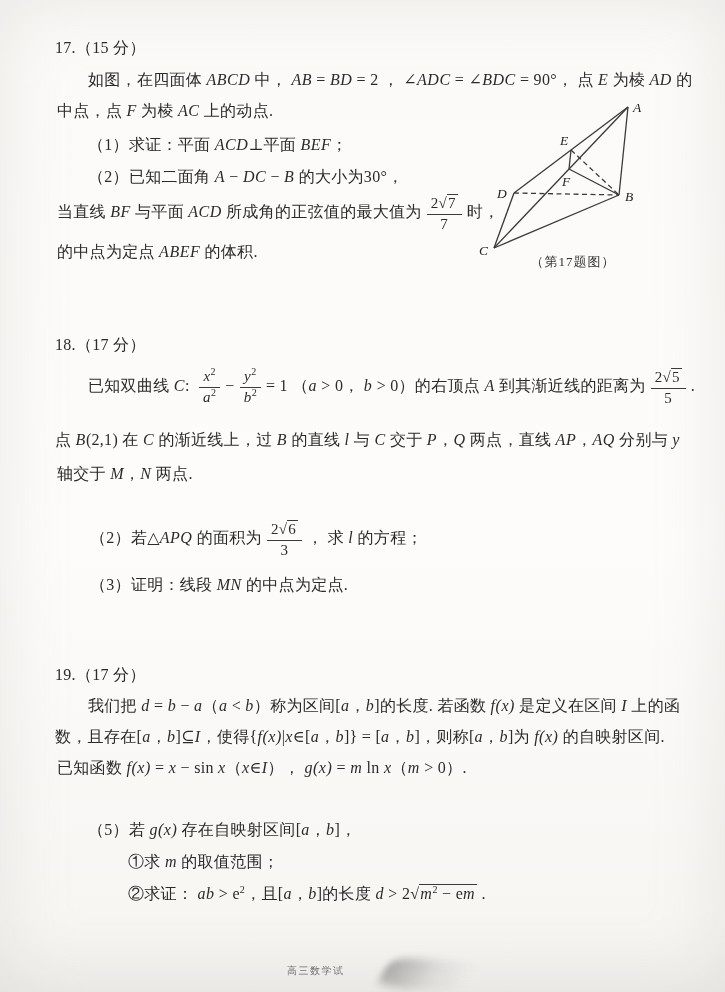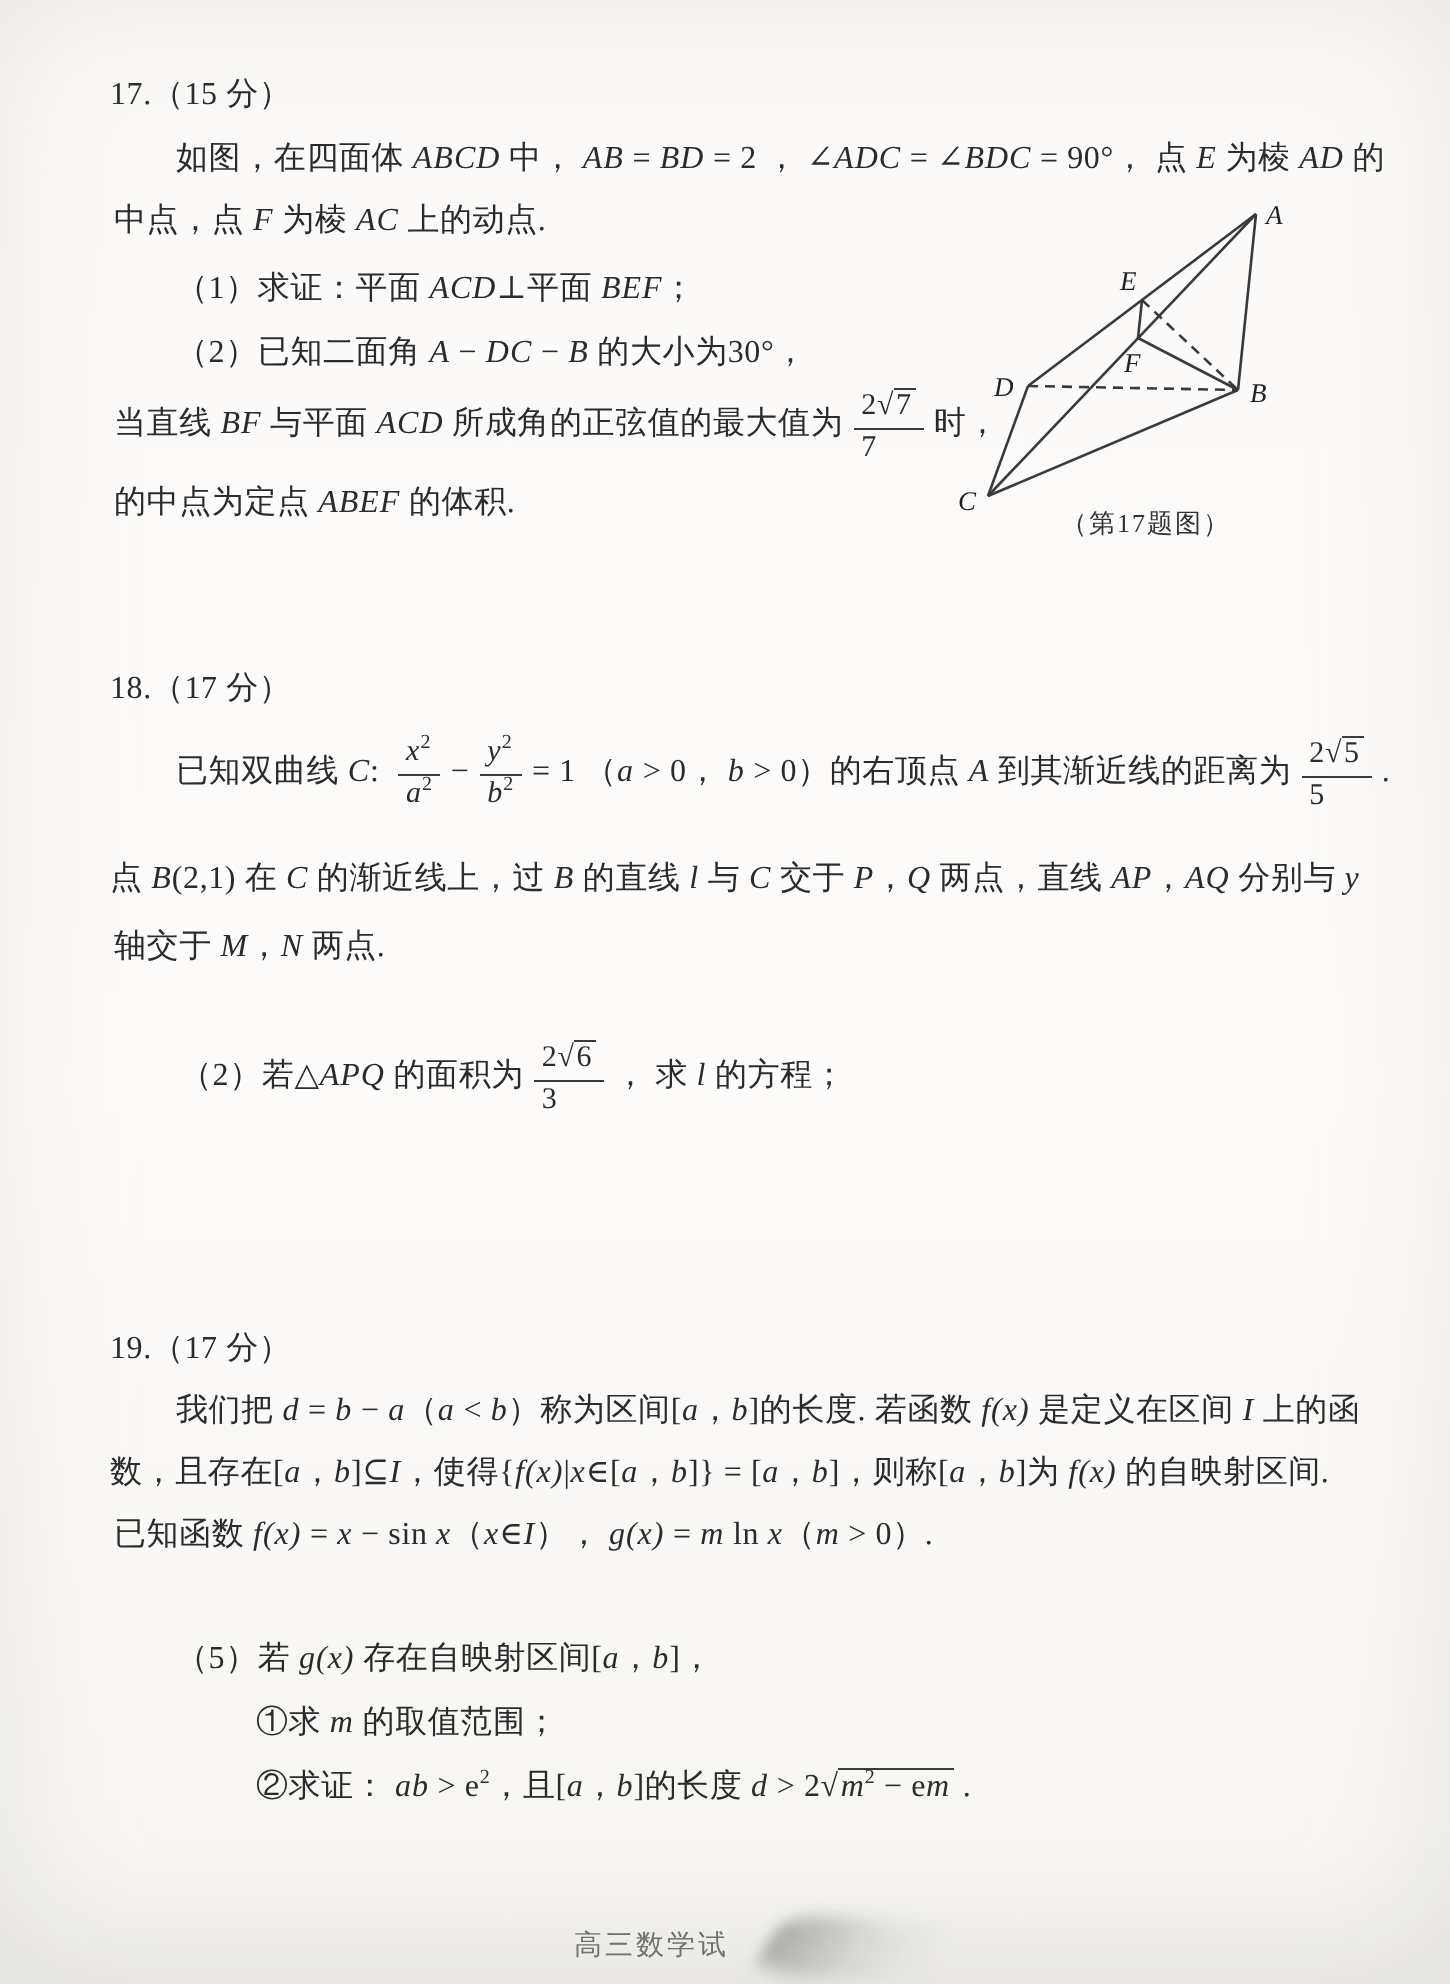--- a/index.html
+++ b/index.html
@@ -17,35 +17,35 @@
     content:"";position:absolute;inset:0;pointer-events:none;
     box-shadow:inset 0 0 70px rgba(175,170,160,.22);
   }
   .line{
     position:absolute;font-size:16px;line-height:24px;white-space:nowrap;
     letter-spacing:.3px;color:#2b2b2b;
   }
   .mi{font-style:italic;font-family:"Liberation Serif",serif;letter-spacing:.5px;}
   .line sup{font-size:10px;line-height:0;}
   .frac{
-    display:inline-block;vertical-align:middle;
+    display:inline-block;vertical-align:middle;text-align:center;
     margin:0 5px;line-height:1.05;
   }
   .fnum{display:block;padding:1px 4px 2px;border-bottom:1.2px solid #3a3a3a;font-size:15px;}
   .fden{display:block;padding:2px 4px 0;font-size:15px;}
   .sqrt{display:inline-block;white-space:nowrap;vertical-align:baseline;}
   .rsym{display:inline-block;}
   .rbar{display:inline-block;border-top:1.1px solid #3a3a3a;padding:0 2px 0 1px;line-height:1.15;}
   .figure{position:absolute;left:476px;top:94px;width:240px;height:184px;}
   .figure svg{display:block;}
   .fig-label{font-style:italic;font-size:13.5px;fill:#222;font-family:"Liberation Serif",serif;}
   .fig-caption{font-size:13px;fill:#333;font-style:normal;letter-spacing:1px;}
   .footer{
     position:absolute;left:287px;top:964px;
-    font-size:14px;color:#6e6e6e;letter-spacing:1.5px;
+    font-size:10px;color:#6e6e6e;letter-spacing:1.5px;
   }
   .curl-shadow{
     position:absolute;left:381px;top:961px;width:115px;height:30px;
     background:linear-gradient(97deg,rgba(110,110,110,.55) 0%,rgba(170,170,170,.25) 45%,rgba(220,220,220,0) 78%);
     filter:blur(4px);
     transform:skewX(-28deg) rotate(4deg);
     border-radius:30% 70% 60% 40%;
   }
 </style>
 </head>
@@ -82,20 +82,21 @@
       <text class="fig-label" x="3" y="161">C</text>
       <text class="fig-caption" x="97" y="172" text-anchor="middle">（第17题图）</text>
     </svg>
   </div>
 
   <div class="line" style="left:55px;top:333px">18.（17 分）</div>
   <div class="line" style="left:88px;top:367px"><span>已知双曲线 </span><span class="mi">C</span><span>: </span><span class="frac"><span class="fnum"><span class="mi">x</span><sup>2</sup></span><span class="fden"><span class="mi">a</span><sup>2</sup></span></span><span>−</span><span class="frac"><span class="fnum"><span class="mi">y</span><sup>2</sup></span><span class="fden"><span class="mi">b</span><sup>2</sup></span></span><span>= 1 （</span><span class="mi">a</span><span> &gt; 0， </span><span class="mi">b</span><span> &gt; 0）的右顶点 </span><span class="mi">A</span><span> 到其渐近线的距离为</span><span class="frac"><span class="fnum"><span>2</span><span class="sqrt"><span class="rsym">√</span><span class="rbar"><span>5</span></span></span></span><span class="fden"><span>5</span></span></span><span>.</span></div>
   <div class="line" style="left:55px;top:428px"><span>点 </span><span class="mi">B</span><span>(2,1) 在 </span><span class="mi">C</span><span> 的渐近线上，过 </span><span class="mi">B</span><span> 的直线 </span><span class="mi">l</span><span> 与 </span><span class="mi">C</span><span> 交于 </span><span class="mi">P</span><span>，</span><span class="mi">Q</span><span> 两点，直线 </span><span class="mi">AP</span><span>，</span><span class="mi">AQ</span><span> 分别与 </span><span class="mi">y</span></div>
   <div class="line" style="left:57px;top:462px"><span>轴交于 </span><span class="mi">M</span><span>，</span><span class="mi">N</span><span> 两点.</span></div>
   <div class="line" style="left:90px;top:519px"><span>（2）若△</span><span class="mi">APQ</span><span> 的面积为</span><span class="frac"><span class="fnum"><span>2</span><span class="sqrt"><span class="rsym">√</span><span class="rbar"><span>6</span></span></span></span><span class="fden"><span>3</span></span></span><span>， 求 </span><span class="mi">l</span><span> 的方程；</span></div>
+  <div class="line" style="left:90px;top:573px"><span>（3）证明：线段 </span><span class="mi">MN</span><span> 的中点为定点.</span></div>
 
   <div class="line" style="left:55px;top:663px">19.（17 分）</div>
   <div class="line" style="left:88px;top:694px"><span>我们把 </span><span class="mi">d</span><span> = </span><span class="mi">b</span><span> − </span><span class="mi">a</span><span>（</span><span class="mi">a</span><span> &lt; </span><span class="mi">b</span><span>）称为区间[</span><span class="mi">a</span><span>，</span><span class="mi">b</span><span>]的长度. 若函数 </span><span class="mi">f(x)</span><span> 是定义在区间 </span><span class="mi">I</span><span> 上的函</span></div>
   <div class="line" style="left:55px;top:725px"><span>数，且存在[</span><span class="mi">a</span><span>，</span><span class="mi">b</span><span>]⊆</span><span class="mi">I</span><span>，使得{</span><span class="mi">f(x)</span><span>|</span><span class="mi">x</span><span>∈[</span><span class="mi">a</span><span>，</span><span class="mi">b</span><span>]} = [</span><span class="mi">a</span><span>，</span><span class="mi">b</span><span>]，则称[</span><span class="mi">a</span><span>，</span><span class="mi">b</span><span>]为 </span><span class="mi">f(x)</span><span> 的自映射区间.</span></div>
   <div class="line" style="left:57px;top:756px"><span>已知函数 </span><span class="mi">f(x)</span><span> = </span><span class="mi">x</span><span> − sin </span><span class="mi">x</span><span>（</span><span class="mi">x</span><span>∈</span><span class="mi">I</span><span>）， </span><span class="mi">g(x)</span><span> = </span><span class="mi">m</span><span> ln </span><span class="mi">x</span><span>（</span><span class="mi">m</span><span> &gt; 0）.</span></div>
   <div class="line" style="left:88px;top:818px"><span>（5）若 </span><span class="mi">g(x)</span><span> 存在自映射区间[</span><span class="mi">a</span><span>，</span><span class="mi">b</span><span>]，</span></div>
   <div class="line" style="left:128px;top:850px"><span>①求 </span><span class="mi">m</span><span> 的取值范围；</span></div>
   <div class="line" style="left:128px;top:882px"><span>②求证： </span><span class="mi">ab</span><span> &gt; e</span><sup>2</sup><span>，且[</span><span class="mi">a</span><span>，</span><span class="mi">b</span><span>]的长度 </span><span class="mi">d</span><span> &gt; 2</span><span class="sqrt"><span class="rsym">√</span><span class="rbar"><span class="mi">m</span><sup>2</sup><span> − e</span><span class="mi">m</span></span></span><span> .</span></div>
 
   <div class="footer">高三数学试</div>

